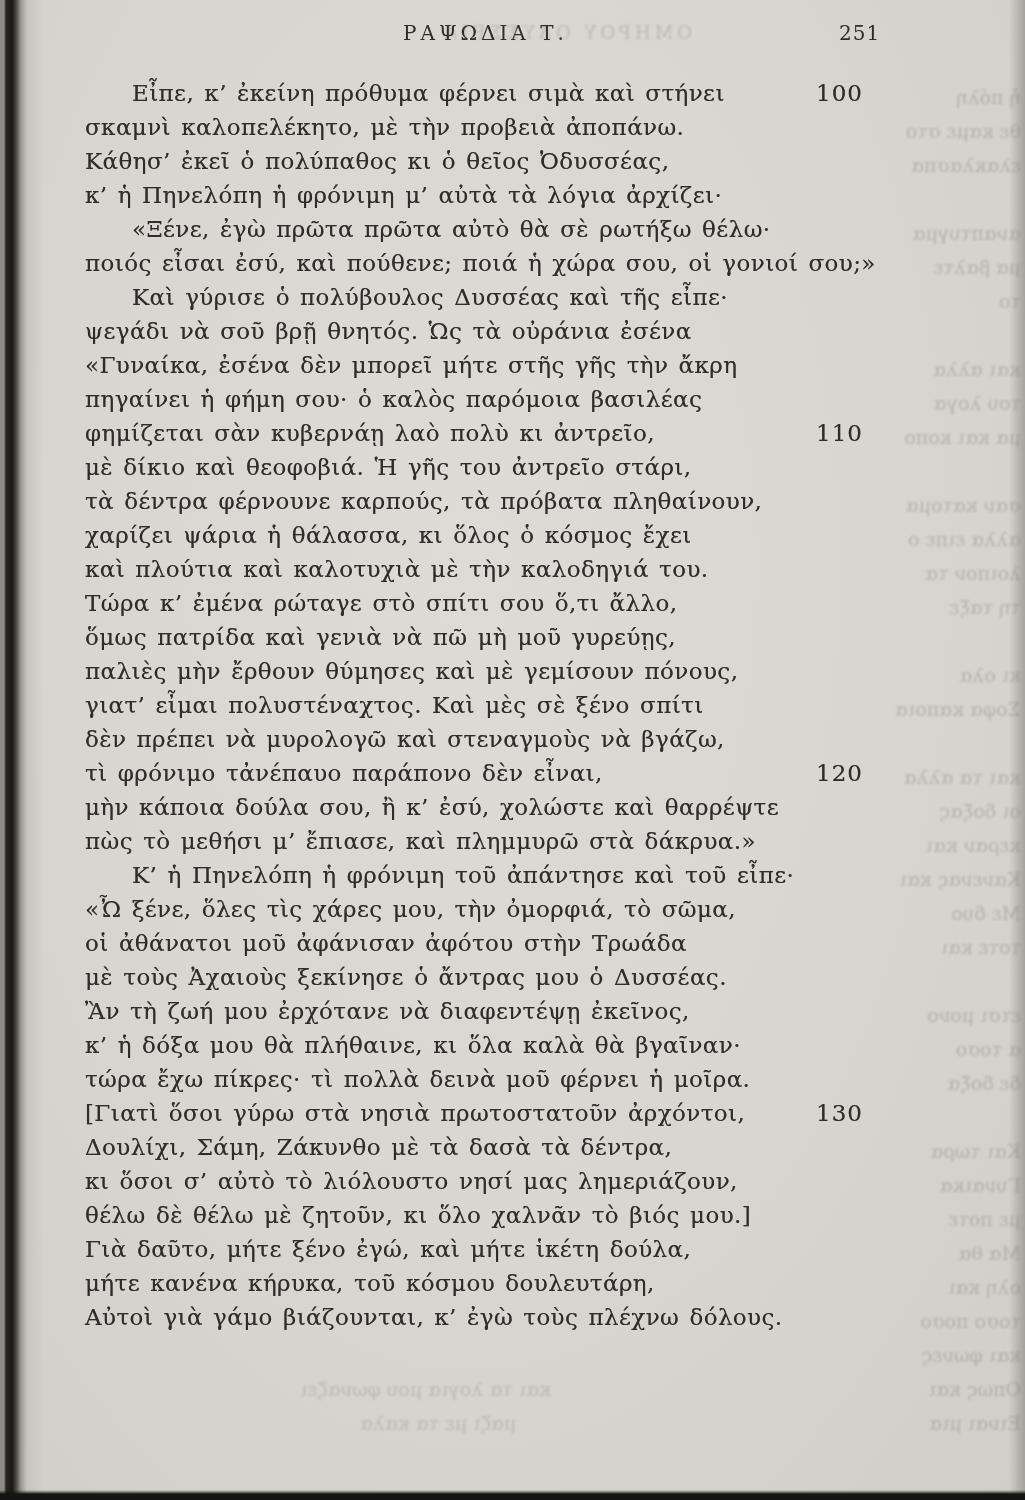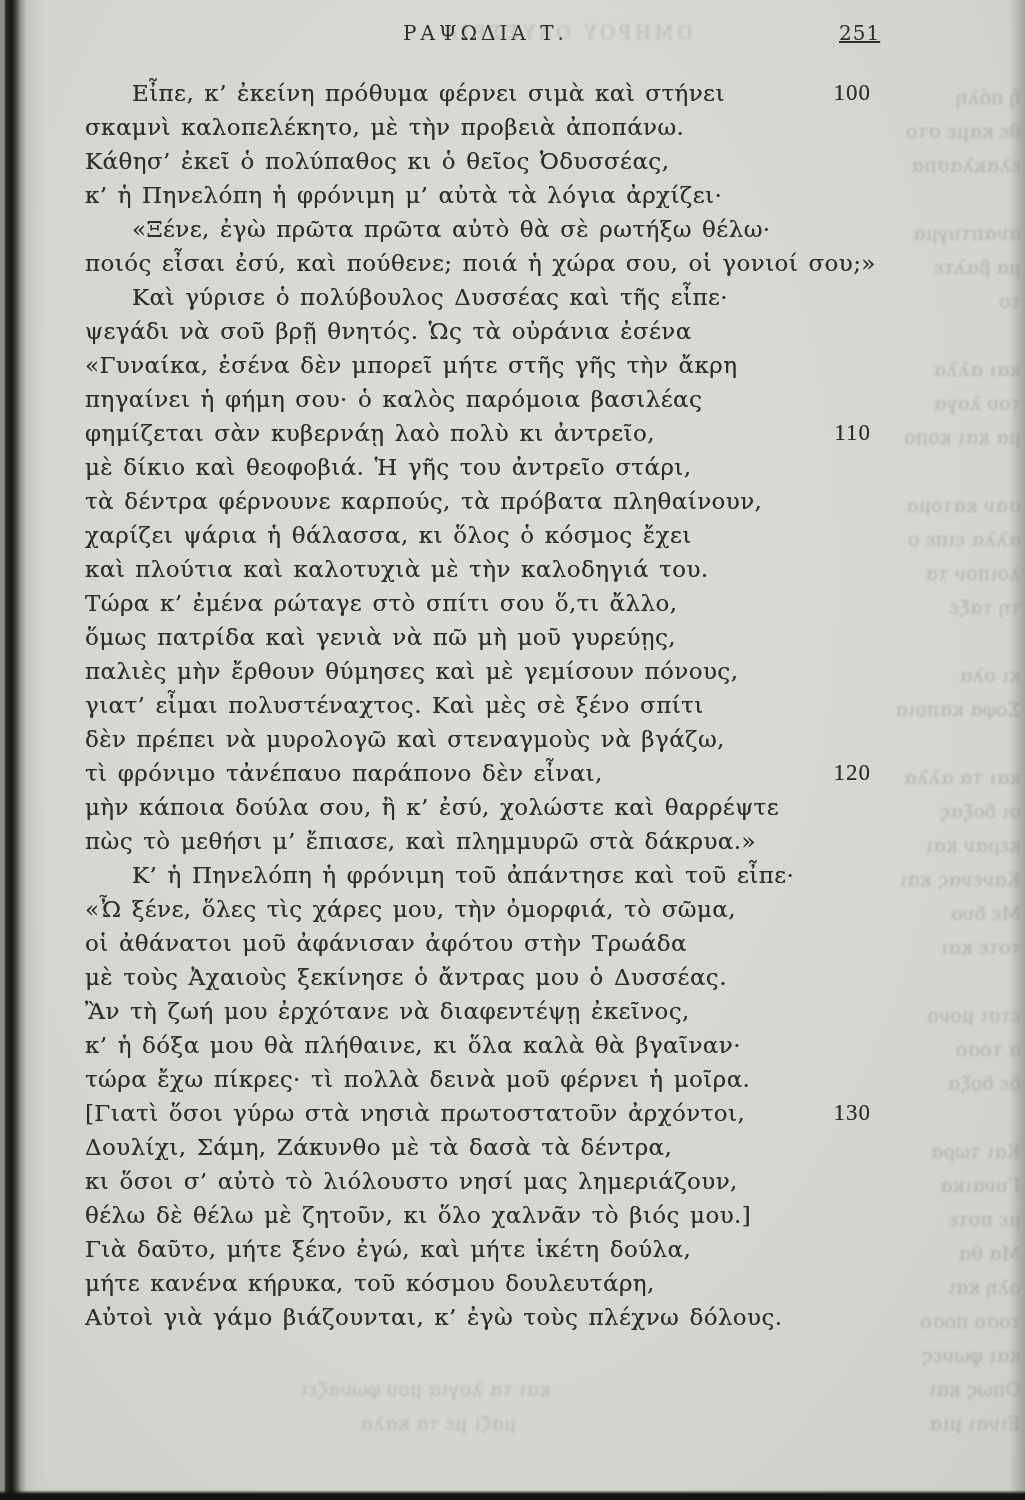--- a/index.html
+++ b/index.html
@@ -26,32 +26,32 @@
     position:absolute;right:0;top:0;bottom:0;width:16px;pointer-events:none;
     background:linear-gradient(270deg,rgba(125,124,118,0.55),rgba(125,124,118,0) 100%);
   }
   
   .running-head{
     position:absolute;left:403px;top:21px;
     font-size:20px;letter-spacing:4px;white-space:nowrap;
   }
   .page-number{
     position:absolute;left:839px;top:21px;
-    font-size:20px;letter-spacing:1px;text-decoration:underline;
+    font-size:20px;letter-spacing:1px;
   }
   
   .verse{
     position:absolute;left:85px;top:76px;width:790px;
     font-size:23px;line-height:34px;
     letter-spacing:0.4px;word-spacing:2.5px;
     text-shadow:0 0 0.5px rgba(43,42,38,0.55);
   }
   .vline{position:relative;height:34px;white-space:nowrap;}
   .vline.indent{padding-left:47px;}
-  .vnum{position:absolute;right:4px;top:0;letter-spacing:1px;font-family:Liberation Serif, serif;}
+  .vnum{position:absolute;right:12px;top:0;letter-spacing:1px;}
   
   .bleed-header{
     position:absolute;left:352px;top:22px;width:340px;
     font-size:18px;letter-spacing:4px;color:rgba(108,106,97,0.26);
     filter:blur(1.2px);transform:scaleX(-1);white-space:nowrap;pointer-events:none;
   }
   .bleed-col{
     position:absolute;left:885px;top:80px;width:136px;pointer-events:none;
     filter:blur(1.1px);
   }

